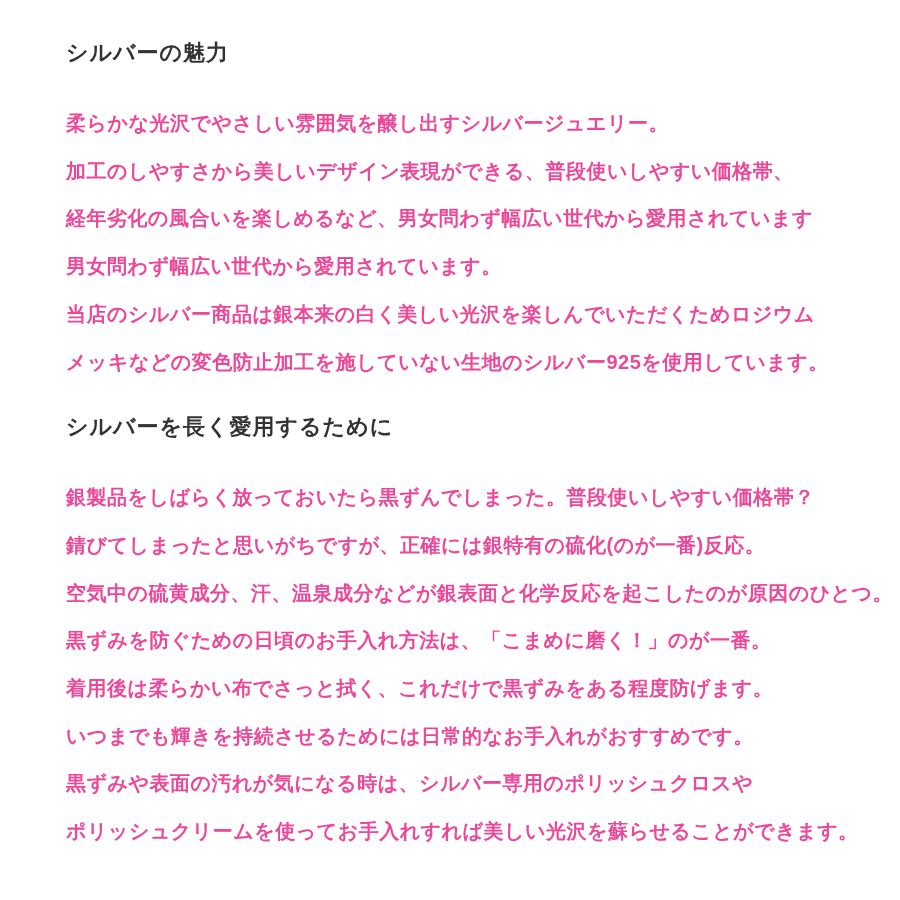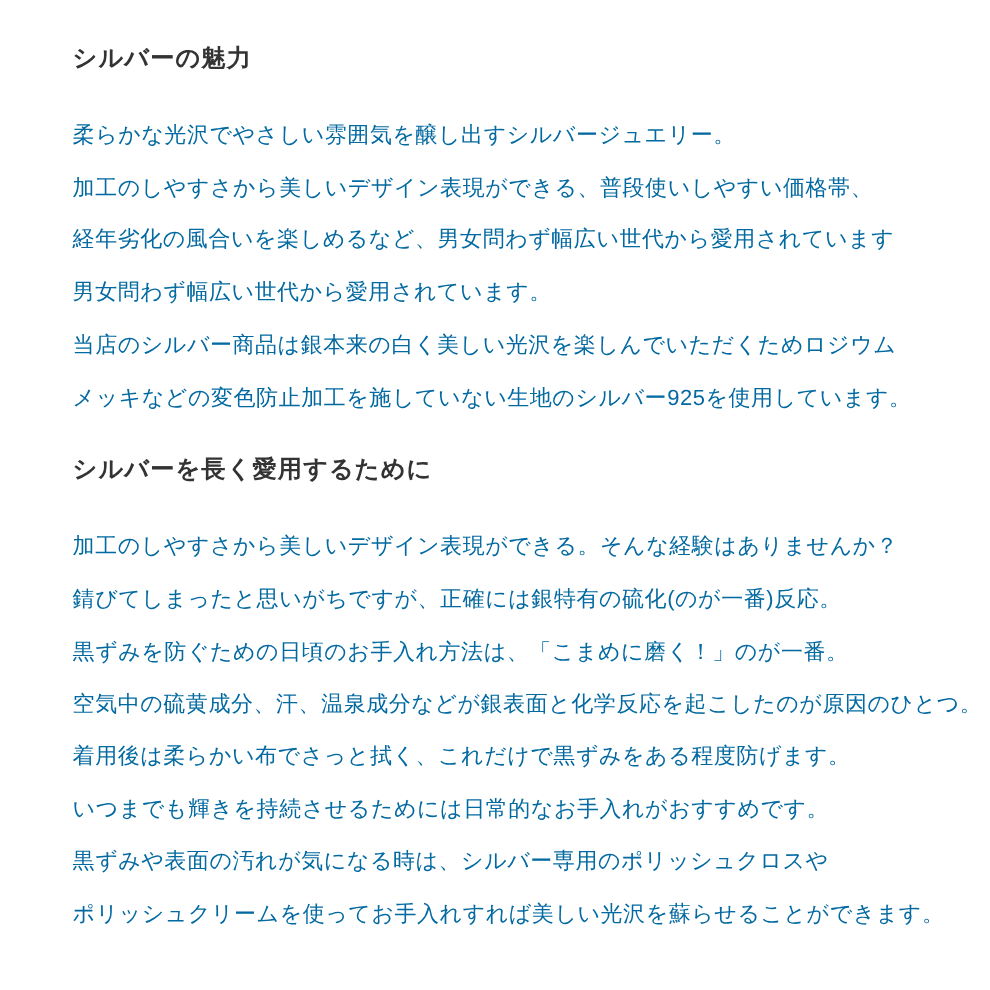--- a/index.html
+++ b/index.html
@@ -31,22 +31,22 @@
   .section + .section {
     margin-top: 30px;
   }
   .para {
     margin-top: 36px;
   }
   .para p {
     margin: 0;
     font-size: 20px;
     line-height: 47.7px;
-    font-weight: 400;
-    color: #0369a1;
+    font-weight: 700;
+    color: #ec4899;
     letter-spacing: 0.5px;
     white-space: nowrap;
   }
 </style>
 </head>
 <body>
 
 <div class="doc">
 
   <section class="section">
@@ -57,24 +57,24 @@
       <p>経年劣化の風合いを楽しめるなど、男女問わず幅広い世代から愛用されています</p>
       <p>男女問わず幅広い世代から愛用されています。</p>
       <p>当店のシルバー商品は銀本来の白く美しい光沢を楽しんでいただくためロジウム</p>
       <p>メッキなどの変色防止加工を施していない生地のシルバー925を使用しています。</p>
     </div>
   </section>
 
   <section class="section">
     <h2 class="section-heading">シルバーを長く愛用するために</h2>
     <div class="para">
-      <p>加工のしやすさから美しいデザイン表現ができる。そんな経験はありませんか？</p>
+      <p>銀製品をしばらく放っておいたら黒ずんでしまった。普段使いしやすい価格帯？</p>
       <p>錆びてしまったと思いがちですが、正確には銀特有の硫化(のが一番)反応。</p>
+      <p>空気中の硫黄成分、汗、温泉成分などが銀表面と化学反応を起こしたのが原因のひとつ。</p>
       <p>黒ずみを防ぐための日頃のお手入れ方法は、「こまめに磨く！」のが一番。</p>
-      <p>空気中の硫黄成分、汗、温泉成分などが銀表面と化学反応を起こしたのが原因のひとつ。</p>
       <p>着用後は柔らかい布でさっと拭く、これだけで黒ずみをある程度防げます。</p>
       <p>いつまでも輝きを持続させるためには日常的なお手入れがおすすめです。</p>
       <p>黒ずみや表面の汚れが気になる時は、シルバー専用のポリッシュクロスや</p>
       <p>ポリッシュクリームを使ってお手入れすれば美しい光沢を蘇らせることができます。</p>
     </div>
   </section>
 
 </div>
 
 </body></html>

